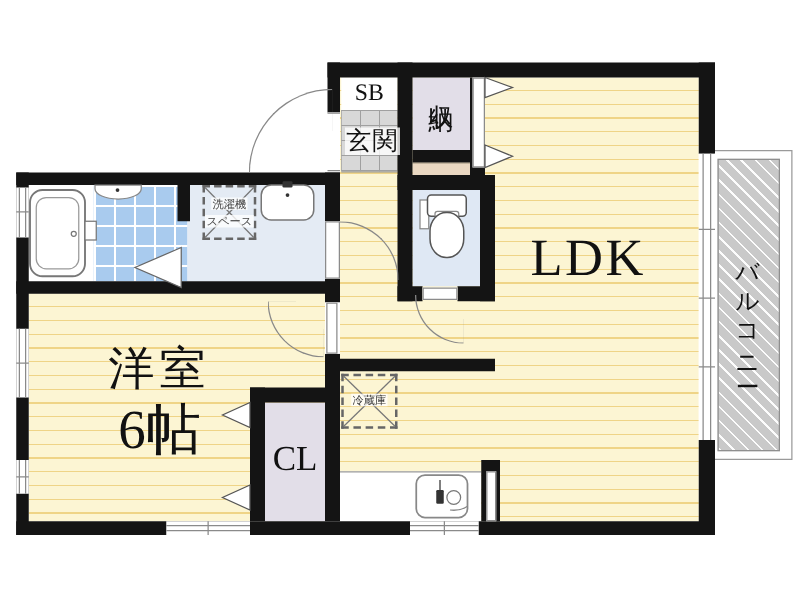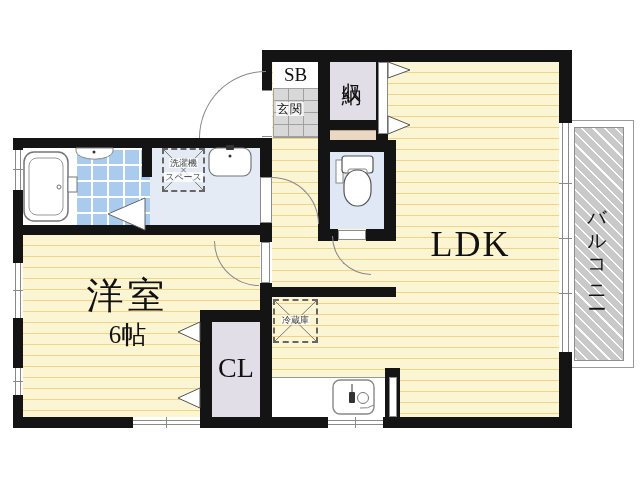--- a/index.html
+++ b/index.html
@@ -176,32 +176,32 @@
     <g fill="#fff" stroke="#555" stroke-width="1">
       <polygon points="388,62 410,70 388,78"></polygon>
       <polygon points="388,116 410,125 388,134"></polygon>
     </g>
     <g fill="#fff" stroke="#555" stroke-width="1">
       <polygon points="200,322 178,332 200,342"></polygon>
       <polygon points="200,388 178,398 200,408"></polygon>
     </g>
   </svg>
 
-  <div class="lbl ctr" style="left:398px;top:186px;width:145px;font-size:36px;letter-spacing:2px;margin-top:40px;">
+  <div class="lbl ctr" style="left:398px;top:186px;width:145px;font-size:42px;letter-spacing:2px;">
     <span>LDK</span>
   </div>
   <div class="lbl ctr" style="left:55px;top:277px;width:145px;font-size:37px;letter-spacing:4px;">
     <span>洋室</span>
   </div>
-  <div class="lbl ctr" style="left:55px;top:322px;width:145px;font-size:25px;">
+  <div class="lbl ctr" style="left:55px;top:322px;width:145px;font-size:44px;">
     <span>6帖</span>
   </div>
   <div class="lbl ctr" style="left:204px;top:354px;width:64px;font-size:28px;text-align:center;"><span>CL</span></div>
   <div class="lbl ctr" style="left:273px;top:65px;width:45px;font-size:19px;"><span>SB</span></div>
-  <div class="lbl" style="left:276px;top:103px;font-size:12px;letter-spacing:1px;">
+  <div class="lbl" style="left:276px;top:103px;font-size:20px;letter-spacing:1px;">
     <span class="tinybg">玄関</span>
   </div>
   <div class="lbl vert" style="left:342px;top:67px;font-size:20px;letter-spacing:3px;">
     <span>収納</span>
   </div>
   <div class="lbl vert" style="left:588px;top:196px;font-size:19px;letter-spacing:4px;">
     <span>バルコニー</span>
   </div>
   <div class="lbl ctr" style="left:160px;top:156px;width:47px;font-size:9px;color:#444;line-height:1.6;">
     <span class="tinybg">洗濯機</span><br>

